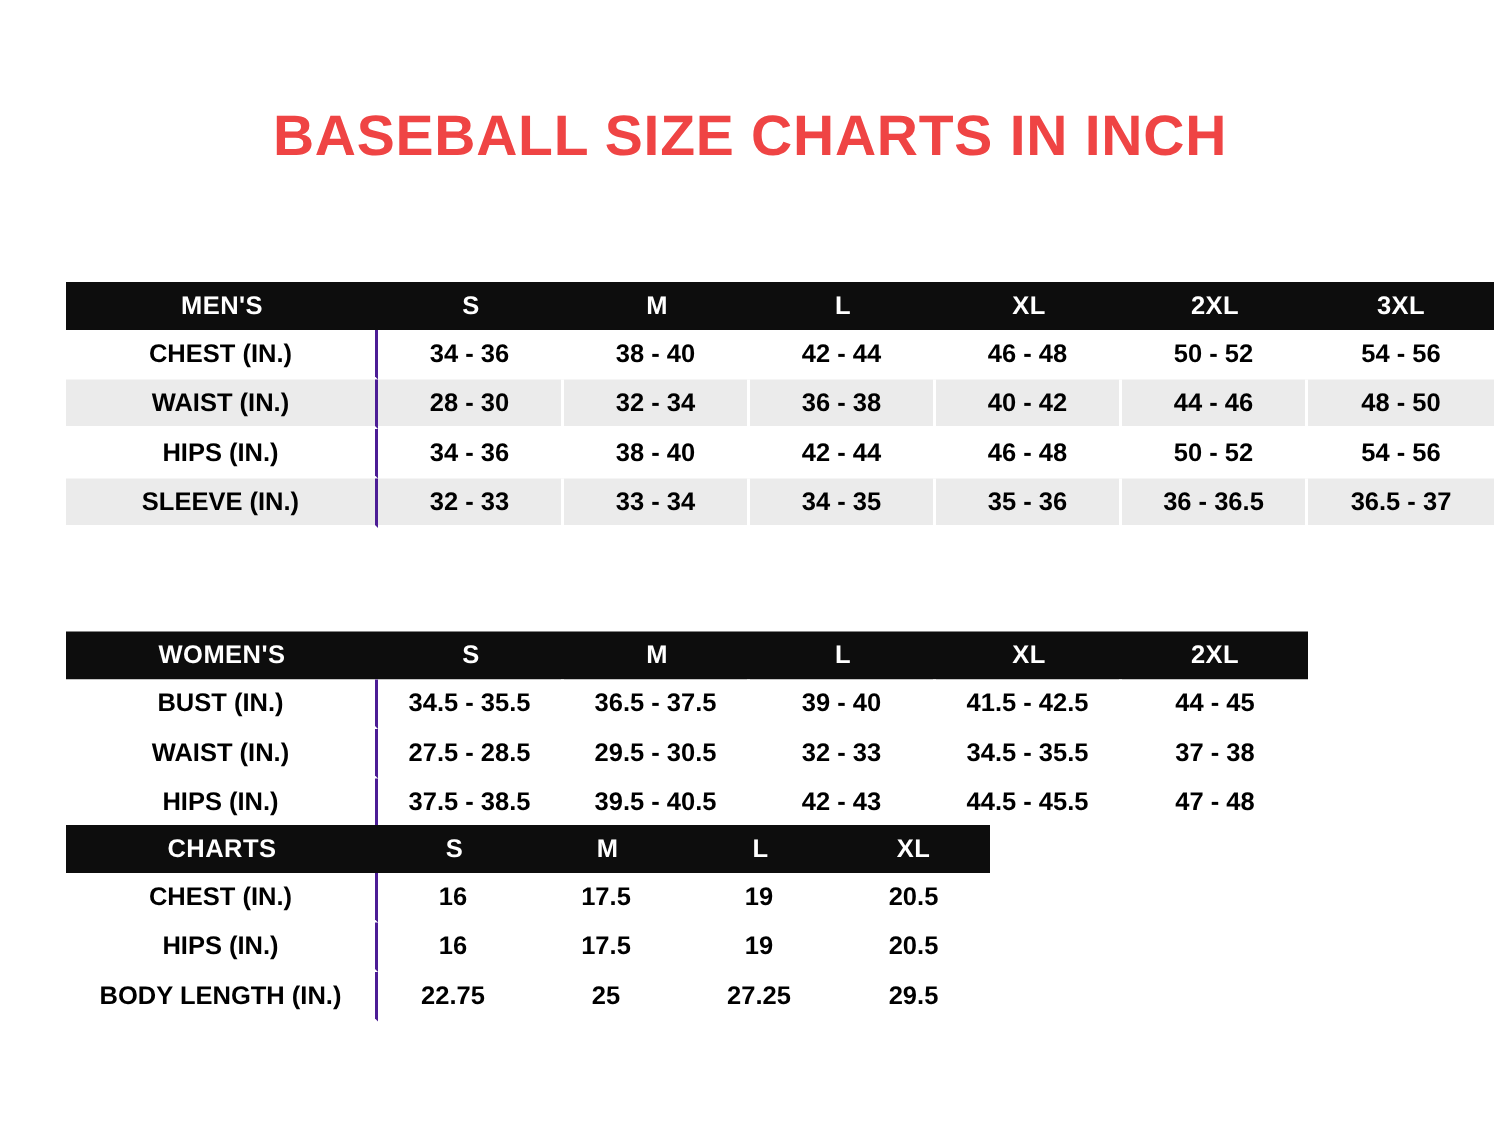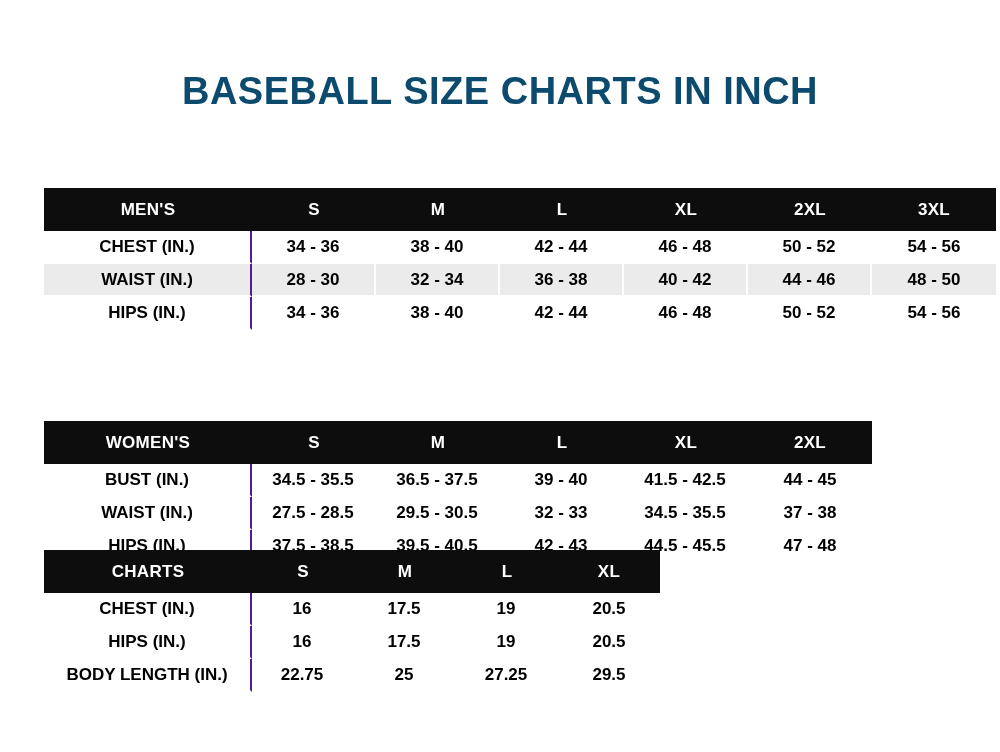--- a/index.html
+++ b/index.html
@@ -22,21 +22,21 @@
   }
   .title {
     position: absolute;
     top: 70px;
     left: 0;
     width: 1000px;
     text-align: center;
     font-size: 38px;
     font-weight: bold;
     letter-spacing: 0.5px;
-    color: #0c4a6e;
+    color: #ef4444;
   }
 
   .chart {
     position: absolute;
     left: 44px;
     border-collapse: separate;
     border-spacing: 0;
   }
 
   .chart table {
@@ -44,21 +44,21 @@
     border-spacing: 0;
     table-layout: fixed;
   }
 
   
   .hdr td, .hdr th {
     background: #0d0d0d;
     color: #ffffff;
     font-weight: bold;
     font-size: 17px;
-    height: 43px;
+    height: 32px;
     text-align: center;
     vertical-align: middle;
     border: none;
     padding: 0 4px;
     letter-spacing: 0.3px;
   }
   .hdr .lbl {
     text-align: center;
   }
 
@@ -148,20 +148,29 @@
           </tr>
           <tr class="">
             <td class="rowlabel">HIPS (IN.)</td>
             <td class="cell">34 - 36</td>
             <td class="cell">38 - 40</td>
             <td class="cell">42 - 44</td>
             <td class="cell">46 - 48</td>
             <td class="cell">50 - 52</td>
             <td class="cell last">54 - 56</td>
           </tr>
+          <tr class="alt">
+            <td class="rowlabel">SLEEVE (IN.)</td>
+            <td class="cell">32 - 33</td>
+            <td class="cell">33 - 34</td>
+            <td class="cell">34 - 35</td>
+            <td class="cell">35 - 36</td>
+            <td class="cell">36 - 36.5</td>
+            <td class="cell last">36.5 - 37</td>
+          </tr>
         </tbody>
       </table>
     </div>
   <div class="chart" id="chart-womens" style="top:421px;">
       <table>
         <colgroup>
           <col style="width: 208px;">
           <col style="width: 124px;">
           <col style="width: 124px;">
           <col style="width: 124px;">

